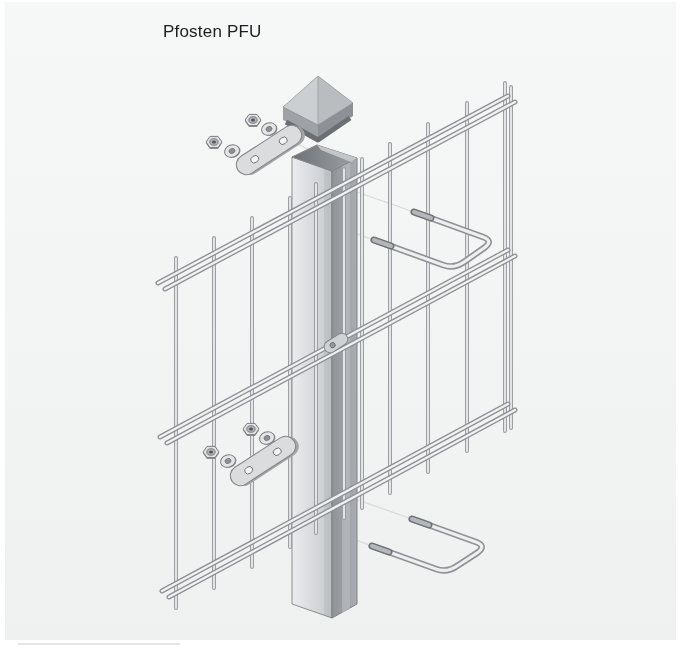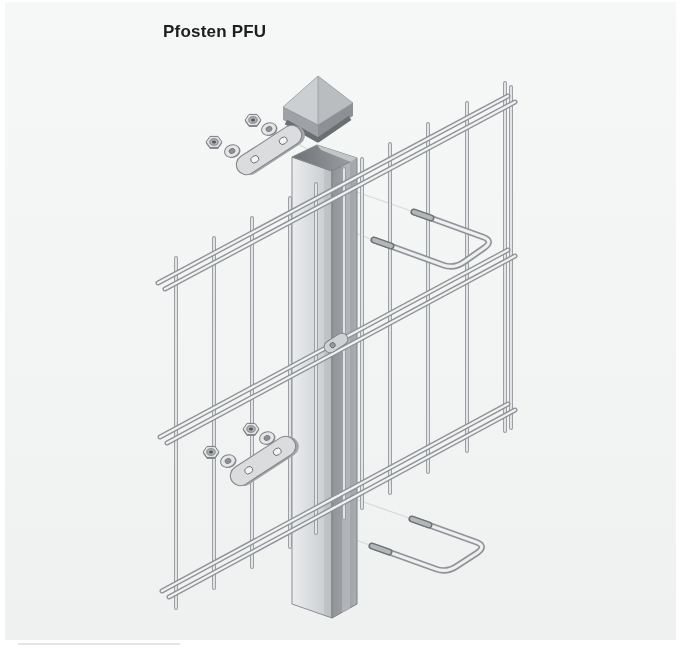--- a/index.html
+++ b/index.html
@@ -7,21 +7,21 @@
     width:680px;height:650px;position:relative;overflow:hidden;
     background:#ffffff;
     font-family:"Liberation Sans", sans-serif;
   }
   .canvas{
     position:absolute;left:5px;top:2px;width:671px;height:638px;
     background:linear-gradient(180deg,#f6f7f7 0%,#f2f3f3 60%,#eff0f0 100%);
   }
   .title{
     position:absolute;left:163px;top:22px;
-    font-size:17px;font-weight:bold;color:#1d1d1f;letter-spacing:.2px;
+    font-size:17px;font-weight:normal;color:#1d1d1f;letter-spacing:.2px;
   }
   .bottom-line{
     position:absolute;left:18px;top:643px;width:162px;height:2px;
     background:#e4e5e5;
   }
   svg{position:absolute;left:0;top:0;}
   .wo{stroke:#9da0a3;stroke-width:4;fill:none;stroke-linecap:round;}
   .wi{stroke:#eef0f2;stroke-width:1.7;fill:none;stroke-linecap:round;}
   .ro{stroke:#8f9296;stroke-width:5;fill:none;stroke-linecap:round;}
   .ri{stroke:#f1f2f3;stroke-width:2.3;fill:none;stroke-linecap:round;}

